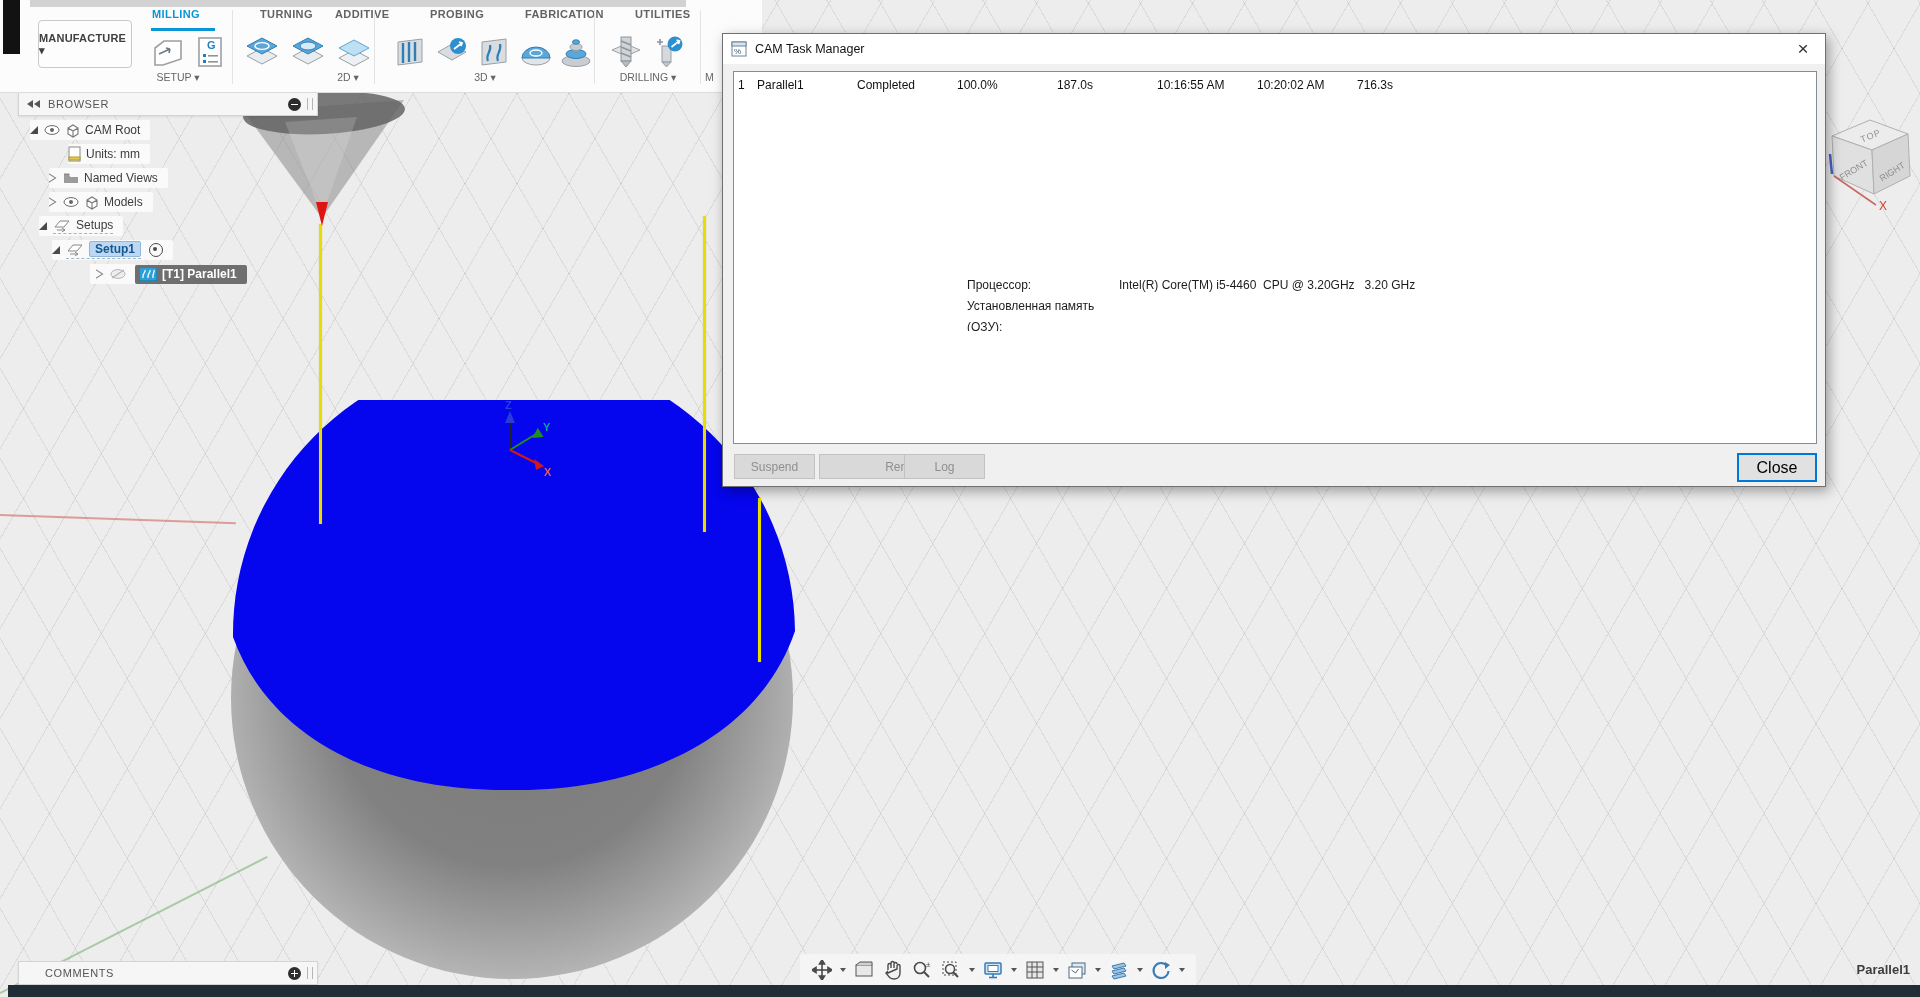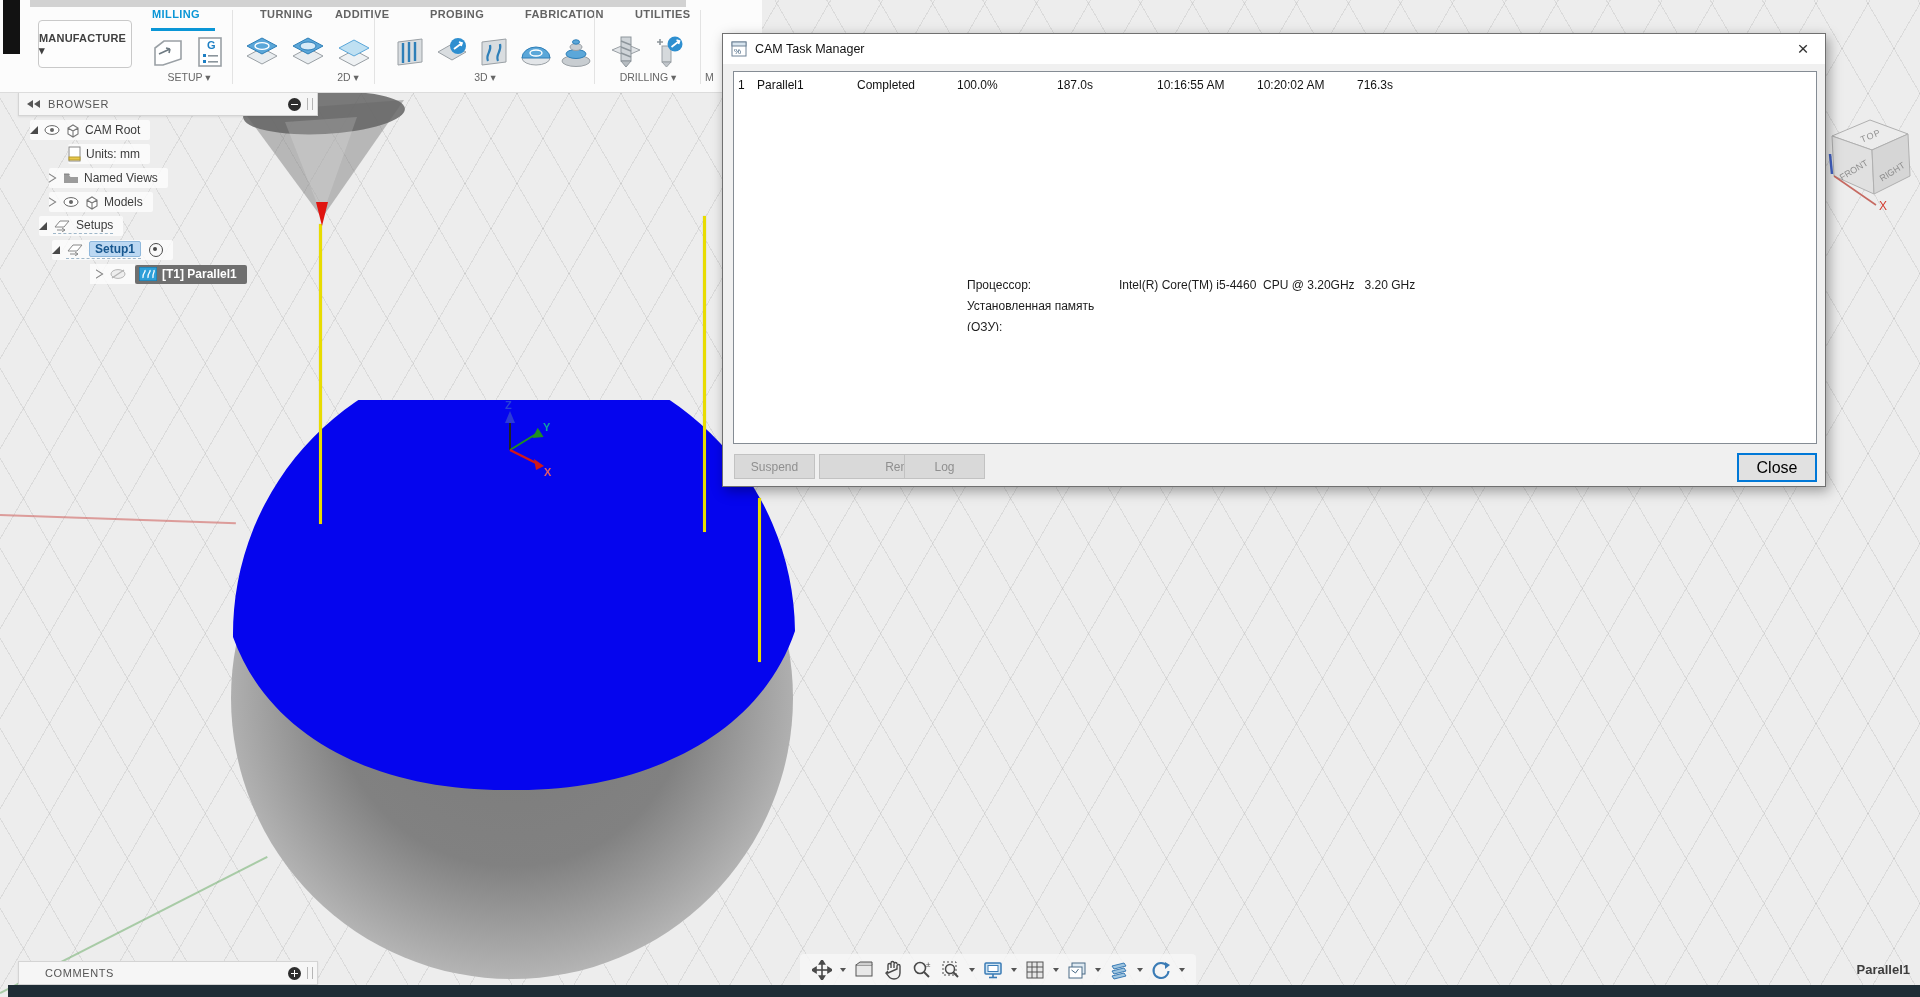--- a/index.html
+++ b/index.html
@@ -169,21 +169,21 @@
       <path d="M9 20 L20 15 M20 15 l-4 -1 m4 1 l-1 4" stroke="#6e7a82" stroke-width="1.6" fill="none"></path>
     </svg>
     <svg class="ricon" style="left:192px;" viewBox="0 0 36 36">
       <rect x="7" y="4" width="22" height="28" fill="#fff" stroke="#9aa0a5" stroke-width="1.6"></rect>
       <text x="15" y="15" font-size="11" font-weight="bold" fill="#1d7fc4">G</text>
       <rect x="11" y="20" width="3" height="3" fill="#1d7fc4"></rect>
         <rect x="16" y="21" width="10" height="1.6" fill="#8b959c"></rect>
       <rect x="11" y="26" width="3" height="3" fill="#1d7fc4"></rect>
         <rect x="16" y="27" width="10" height="1.6" fill="#8b959c"></rect>
     </svg>
-    <div class="glabel" style="left:189px;">SETUP ▾</div>
+    <div class="glabel" style="left:178px;">SETUP ▾</div>
     <div class="gsep" style="left:232px;"></div>
 
     <svg class="ricon" style="left:244px;" viewBox="0 0 36 36">
       <polygon points="18,14 33,22 18,30 3,22" fill="#e9edf0" stroke="#9aa0a5"></polygon>
       <polygon points="18,4 33,12 18,20 3,12" fill="#5ba7d9" stroke="#2e7fb8"></polygon>
       <ellipse cx="18" cy="12" rx="7" ry="3.4" fill="none" stroke="#fff" stroke-width="1.4"></ellipse>
     </svg>
     <svg class="ricon" style="left:290px;" viewBox="0 0 36 36">
       <polygon points="18,14 33,22 18,30 3,22" fill="#e9edf0" stroke="#9aa0a5"></polygon>
       <polygon points="18,4 33,12 18,20 3,12" fill="#5ba7d9" stroke="#2e7fb8"></polygon>

